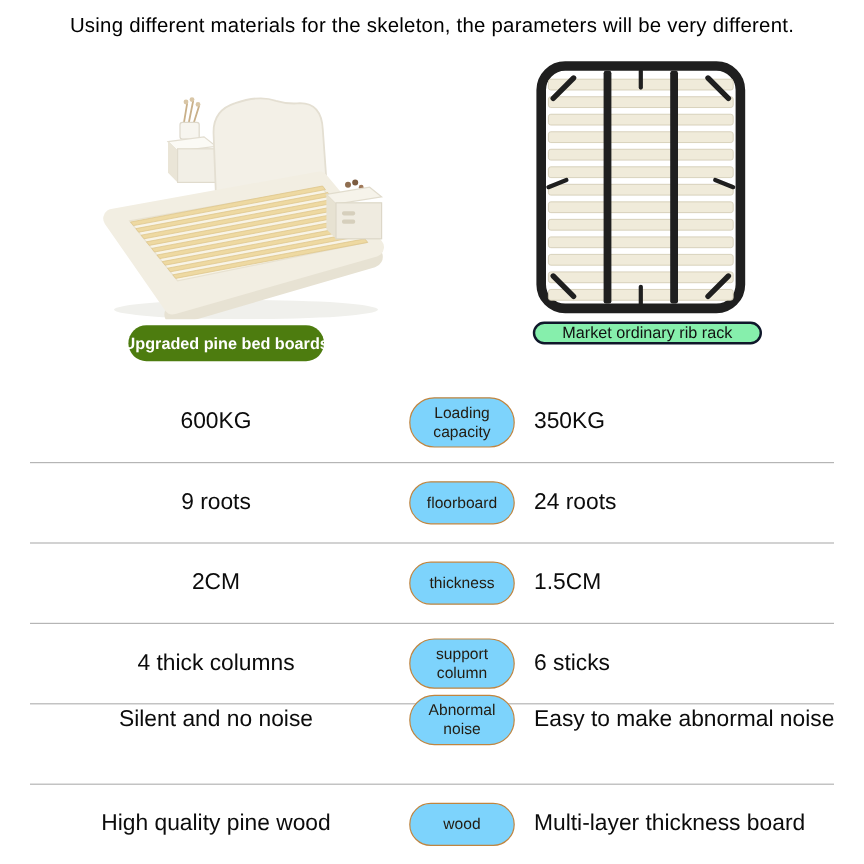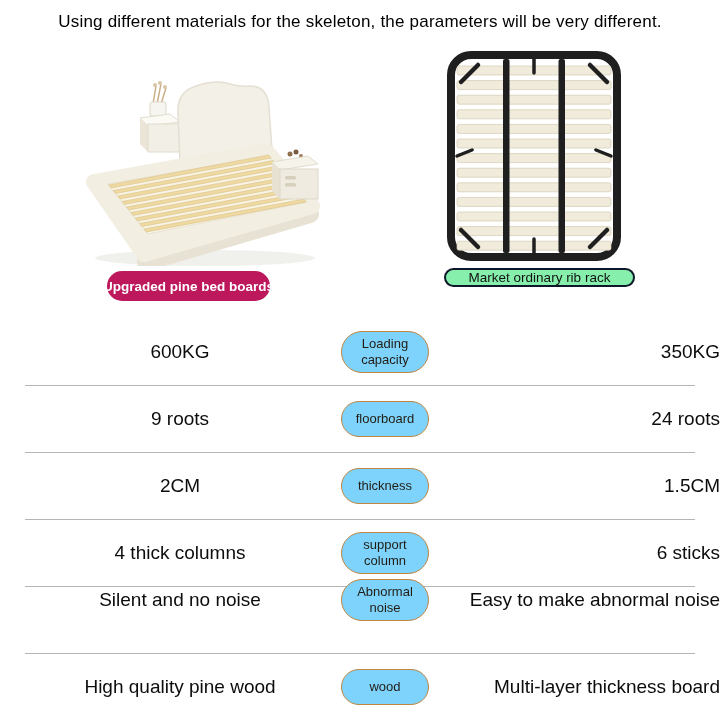--- a/index.html
+++ b/index.html
@@ -6,33 +6,33 @@
   .page{position:relative;width:720px;height:720px;background:#ffffff;overflow:hidden;
         font-family:"Liberation Sans",sans-serif;color:#0c0c0c;}
   .title{position:absolute;top:12px;left:0;width:720px;text-align:center;
          font-size:17px;font-weight:400;color:#000;margin:0;letter-spacing:.2px;}
 
   .bed-photo{position:absolute;left:70px;top:66px;width:280px;height:200px;}
   .rack-photo{position:absolute;left:446px;top:50px;width:176px;height:212px;}
 
   .product-label{position:absolute;display:flex;align-items:center;justify-content:center;
                  font-size:13.5px;box-sizing:border-box;white-space:nowrap;}
-  .label-dark{left:107px;top:271px;width:163px;height:30px;background:#be185d;color:#ffffff;
+  .label-dark{left:107px;top:271px;width:163px;height:30px;background:#4d7c0f;color:#ffffff;
               border-radius:15px;font-weight:700;}
   .label-light{left:444px;top:268px;width:191px;height:19px;background:#86efac;color:#111;
                border:2px solid #0f172a;border-radius:17px;}
 
   .comparison-row{position:absolute;left:0;width:720px;height:66px;display:flex;align-items:center;}
   .r0{top:319px}.r1{top:386px}.r2{top:453px}.r3{top:520px}.r4{top:567px}.r5{top:654px}
   .cell-left{width:320px;text-align:center;font-size:19px;padding-left:20px;}
   .pill-wrap{width:90px;display:flex;justify-content:center;}
   .param-pill{width:88px;min-height:36px;box-sizing:border-box;display:flex;align-items:center;
               justify-content:center;text-align:center;background:#7dd3fc;border:1px solid #c08540;
               border-radius:22px;font-size:13px;line-height:1.22;color:#221c12;padding:4px 5px;}
-  .cell-right{flex:1;text-align:right;font-size:19px;padding-left:15px;}
+  .cell-right{flex:1;text-align:left;font-size:19px;padding-left:15px;}
 
   .divider{position:absolute;left:25px;width:670px;height:1px;background:#b5b5b5;}
   .d0{top:385px}.d1{top:452px}.d2{top:519px}.d3{top:586px}.d4{top:653px}
 </style>
 </head>
 <body>
 
 <div class="page">
 
   <h1 class="title">Using different materials for the skeleton, the parameters will be very different.</h1>

